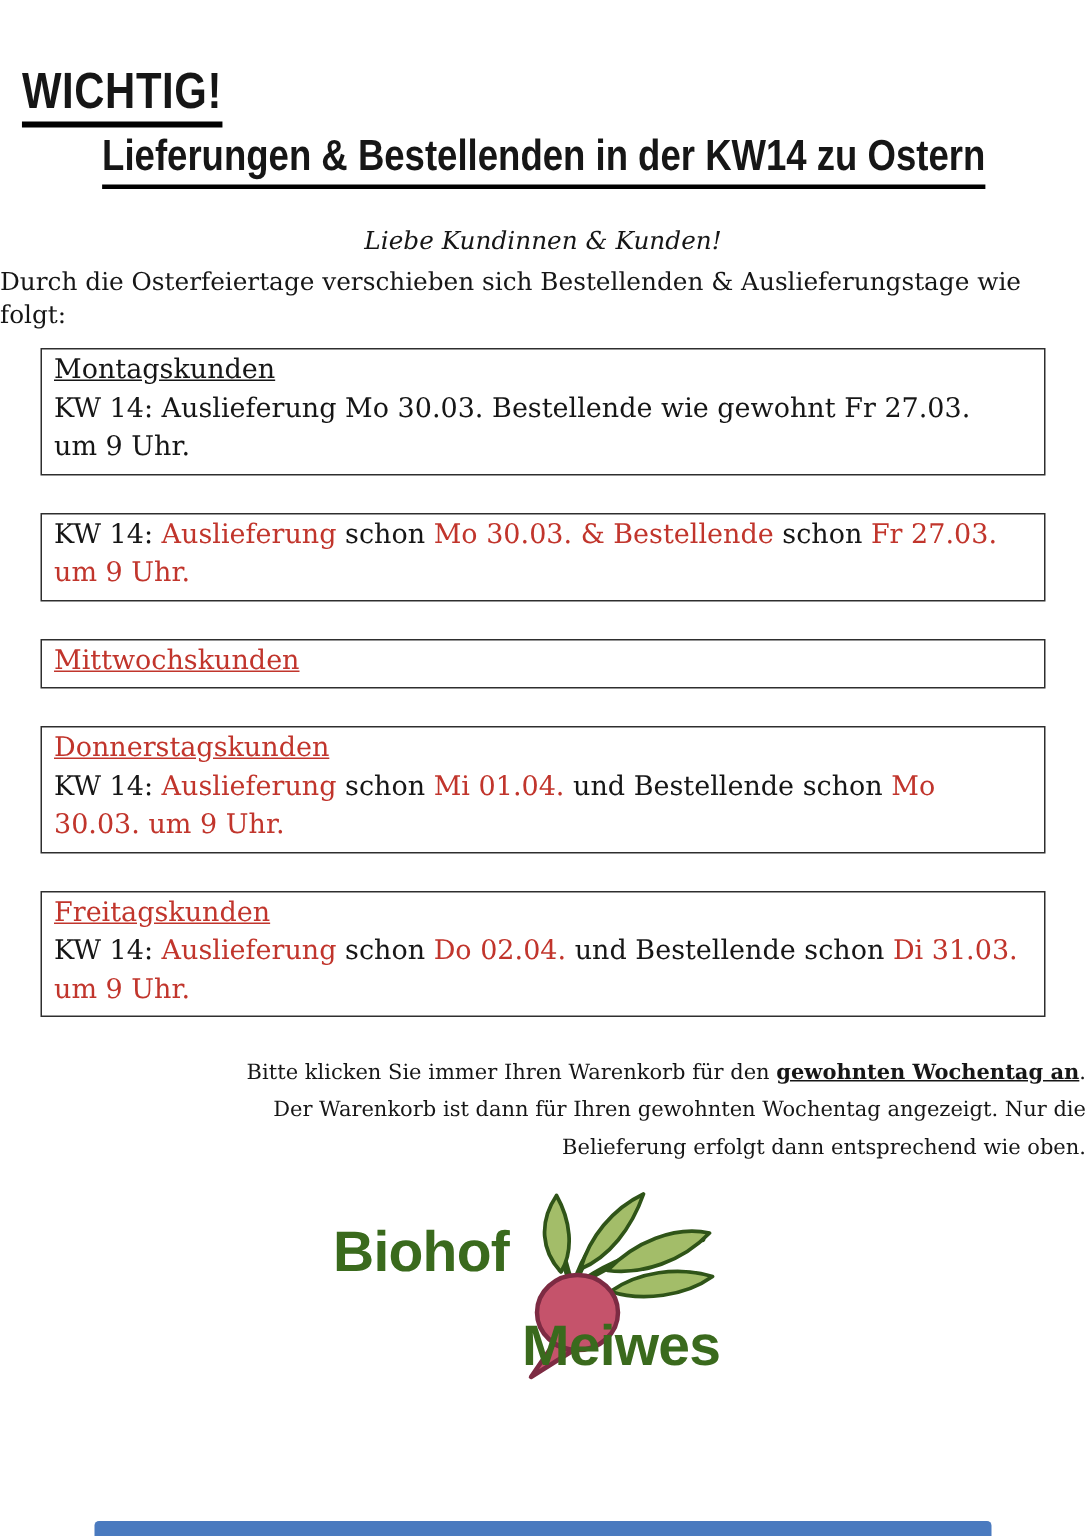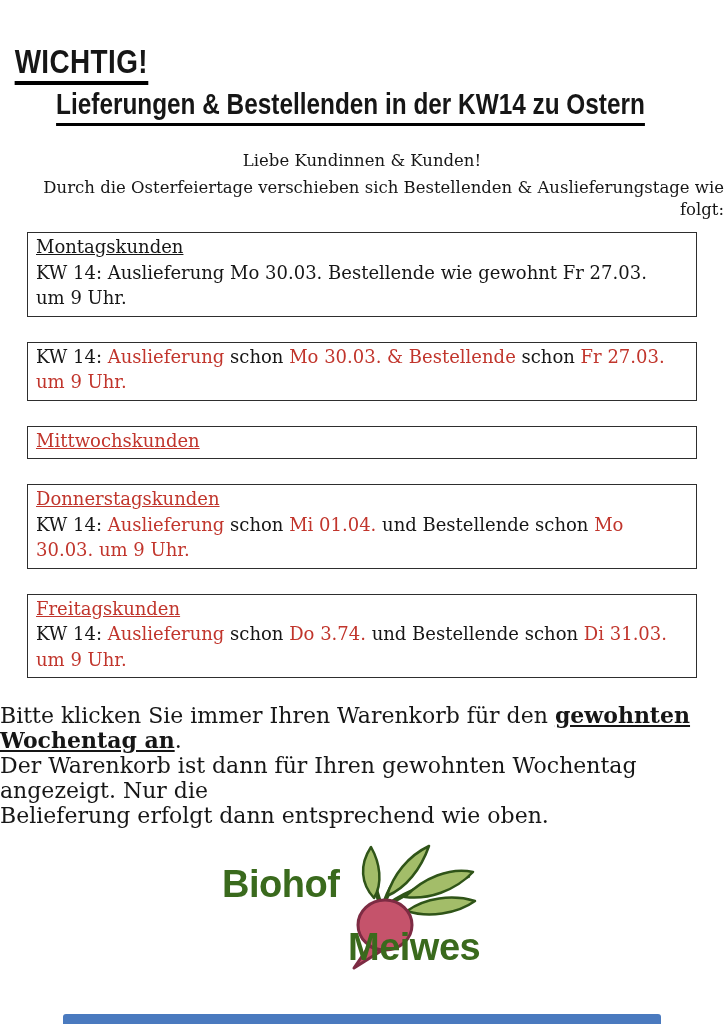--- a/index.html
+++ b/index.html
@@ -17,49 +17,49 @@
   .title1 span{
     display:inline-block;
     font-family:"Liberation Sans",sans-serif;
     font-weight:800;
     font-size:34px;line-height:38px;
     letter-spacing:0.5px;
     border-bottom:4px solid #000;
     padding-bottom:1px;
     transform:scaleX(0.82);
   }
-  .title2{text-align:left;margin-top:3px;}
+  .title2{text-align:center;margin-top:3px;}
   .title2 span{
     display:inline-block;
     font-family:"Liberation Sans",sans-serif;
     font-weight:800;
     font-size:29px;line-height:33px;
     letter-spacing:0px;
     border-bottom:3px solid #000;
     padding-bottom:2px;
     transform:scaleX(0.84);
   }
-  .greet{text-align:center;font-size:16.5px;line-height:22px;margin:24px 0 0 0;}
-  .intro{text-align:right;font-size:16.5px;line-height:22px;margin:5px 0 0 0;}
+  .greet{text-align:center;font-size:16.5px;line-height:22px;margin:24px 0 0 0;font-style:italic;}
+  .intro{text-align:left;font-size:16.5px;line-height:22px;margin:5px 0 0 0;}
   
   #boxes{margin-top:11px;}
   .notice-box{
     box-sizing:border-box;
     width:670px;
     margin:0 auto 25px auto;
     border:1.5px solid #2e2e2e;
     padding:1px 8px 5px 8px;
     font-size:18px;line-height:25.5px;
   }
   .box-title{text-decoration:underline;}
   .seg-red{color:var(--red,#c1352c);}
   .seg-underline{text-decoration:underline;}
   .seg-bold{font-weight:bold;}
   
-  .footer-note{text-align:left;font-size:22px;line-height:25px;margin:21px 0 0 0;}
+  .footer-note{text-align:right;font-size:14px;line-height:25px;margin:21px 0 0 0;}
   
   .logo{width:280px;height:132px;margin:11px auto 0 auto;position:relative;text-decoration:underline;}
   .logo svg{display:block;}
   .logo-word{
     font-family:"Liberation Sans",sans-serif;
     font-weight:bold;
     font-size:38px;
     letter-spacing:-0.5px;
     fill:var(--logo-green,#3a6a1d);
   }
@@ -101,21 +101,21 @@
       </div>
       <div class="notice-box">
         <div class="box-title seg-red">Mittwochskunden</div>
       </div>
       <div class="notice-box">
         <div class="box-title seg-red">Donnerstagskunden</div>
         <div class="box-body"><span>KW 14: </span><span class="seg-red">Auslieferung</span><span> schon </span><span class="seg-red">Mi 01.04.</span><span> und Bestellende schon </span><span class="seg-red">Mo</span><br><span class="seg-red">30.03. um 9 Uhr.</span></div>
       </div>
       <div class="notice-box">
         <div class="box-title seg-red">Freitagskunden</div>
-        <div class="box-body"><span>KW 14: </span><span class="seg-red">Auslieferung</span><span> schon </span><span class="seg-red">Do 3.74.</span><span> und Bestellende schon </span><span class="seg-red">Di 31.03.</span><br><span class="seg-red">um 9 Uhr.</span></div>
+        <div class="box-body"><span>KW 14: </span><span class="seg-red">Auslieferung</span><span> schon </span><span class="seg-red">Do 02.04.</span><span> und Bestellende schon </span><span class="seg-red">Di 31.03.</span><br><span class="seg-red">um 9 Uhr.</span></div>
       </div>
     </div>
 
   <p class="footer-note" id="footer-note"><span>Bitte klicken Sie immer Ihren Warenkorb für den </span><span class="seg-bold seg-underline">gewohnten Wochentag an</span><span>.</span><br><span>Der Warenkorb ist dann für Ihren gewohnten Wochentag angezeigt. Nur die</span><br><span>Belieferung erfolgt dann entsprechend wie oben.</span></p>
 
   <div class="logo">
     <svg width="280" height="132" viewBox="0 0 280 132">
 
       <path class="stem" d="M158,64 C152,48 150,32 149,16"></path>
       <path class="stem" d="M163,62 C170,42 184,26 203,11"></path>

